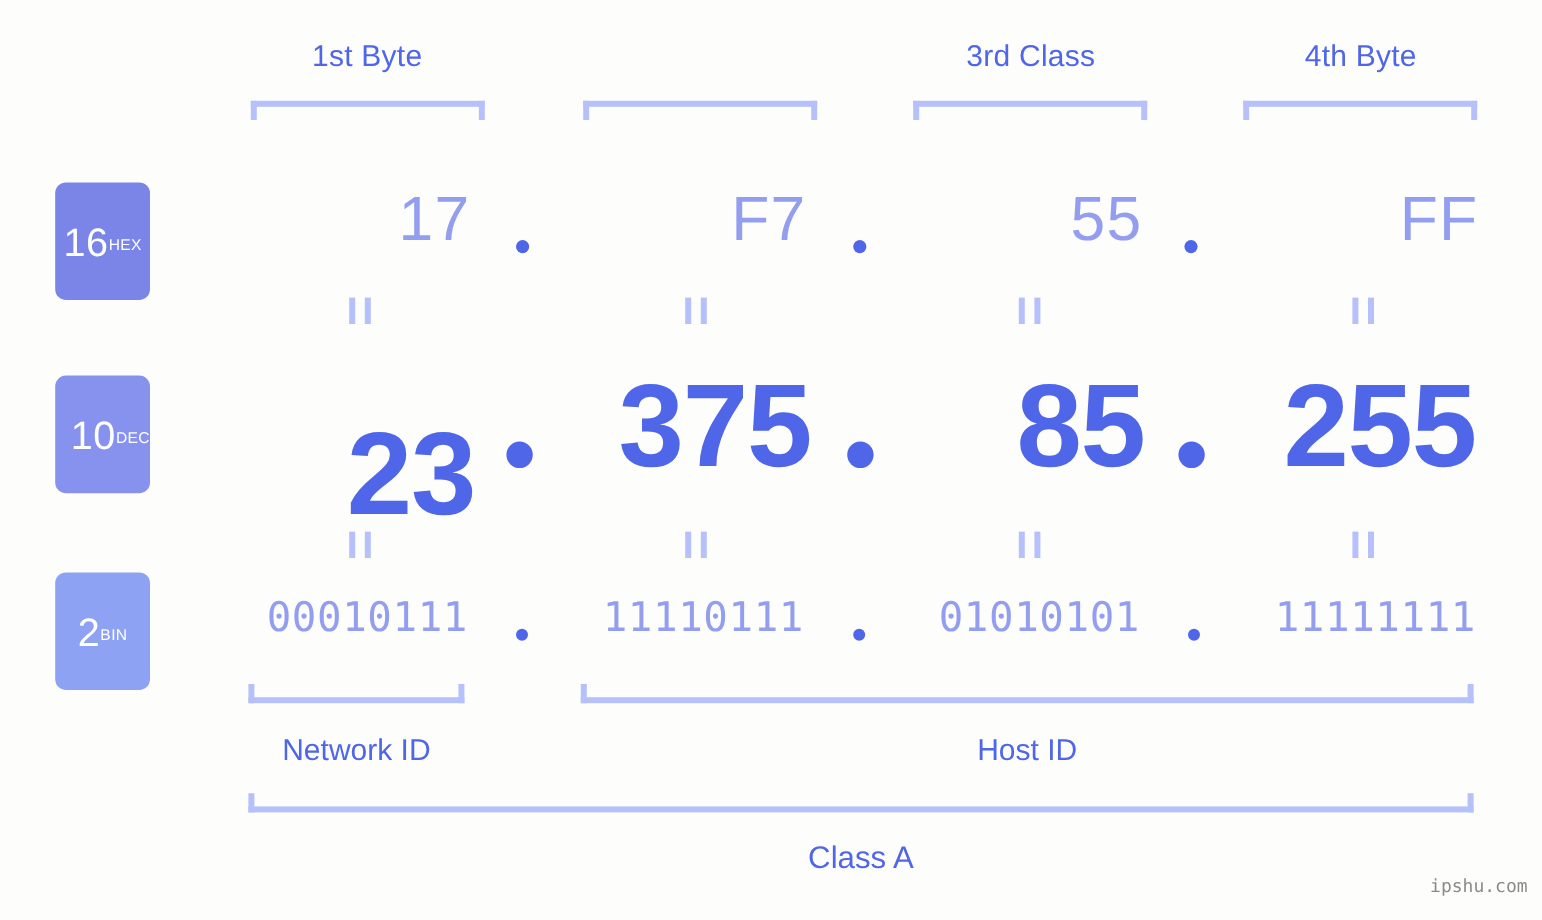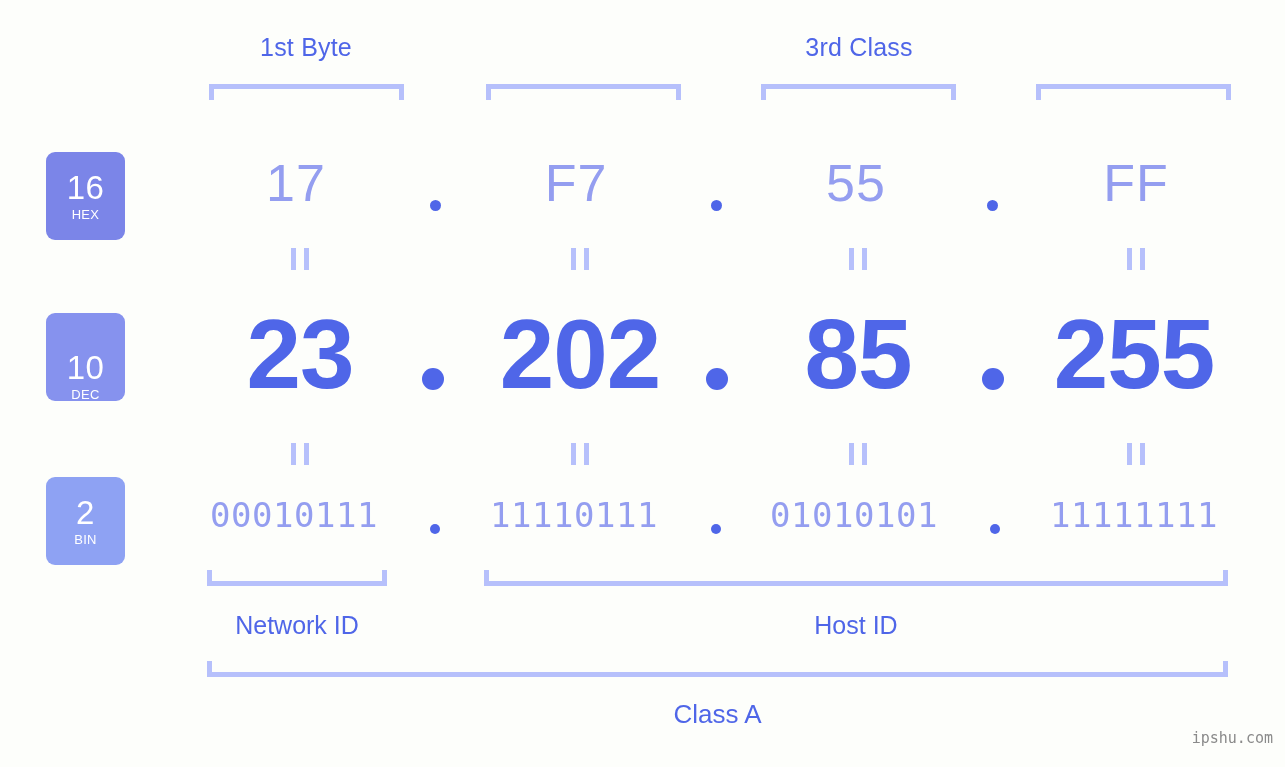--- a/index.html
+++ b/index.html
@@ -61,25 +61,25 @@
     border-left: 5px solid var(--bracket);
     border-right: 5px solid var(--bracket);
     box-sizing: border-box;
   }
 
   
   .badge {
     position: absolute;
     left: 46px;
     width: 79px;
-    height: 88px;
+    height: 98px;
     border-radius: 9px;
     color: #ffffff;
     display: flex;
-    flex-direction: column;
+    flex-direction: row;
     align-items: center;
     justify-content: center;
     line-height: 1;
   }
   .badge .num {
     font-size: 33px;
     font-weight: 400;
     letter-spacing: .5px;
   }
   .badge .sub {
@@ -88,21 +88,21 @@
     margin-top: 4px;
     letter-spacing: .3px;
   }
   .badge-hex { top: 152px; background: var(--badge-hex); }
   .badge-dec { top: 313px; background: var(--badge-dec); justify-content: flex-end; }
   .badge-bin { top: 477px; background: var(--badge-bin); }
 
   
   .cell {
     position: absolute;
-    text-align: center;
+    text-align: right;
     white-space: nowrap;
   }
 
   .hex-row .cell {
     top: 153px;
     font-size: 52px;
     color: var(--accent-soft);
     letter-spacing: 1px;
   }
 
@@ -170,20 +170,21 @@
     font-family: "DejaVu Sans Mono", monospace;
   }
 </style>
 </head>
 <body>
 
 <div class="stage">
 
   <div class="byte-header" style="left:210px;width:192px;">1st Byte</div>
   <div class="byte-header" style="left:763px;width:192px;">3rd Class</div>
+  <div class="byte-header" style="left:1038px;width:192px;">4th Byte</div>
 
   <div class="bracket-top" style="left:209px;width:195px;"></div>
   <div class="bracket-top" style="left:486px;width:195px;"></div>
   <div class="bracket-top" style="left:761px;width:195px;"></div>
   <div class="bracket-top" style="left:1036px;width:195px;"></div>
 
   <div class="badge badge-hex">
     <span class="num">16</span>
     <span class="sub">HEX</span>
   </div>
@@ -217,22 +218,22 @@
   <div class="eq eq-top" style="left:849px;">
       <i></i>
       <i></i>
     </div>
   <div class="eq eq-top" style="left:1127px;">
       <i></i>
       <i></i>
     </div>
 
   <div class="dec-row">
-    <div class="cell" style="left:204px;width:192px;">23</div>
-    <div class="cell" style="left:484px;width:192px;">202</div>
+    <div class="cell" style="left:204px;width:192px;margin-top:40px;">23</div>
+    <div class="cell" style="left:484px;width:192px;">375</div>
     <div class="cell" style="left:762px;width:192px;">85</div>
     <div class="cell" style="left:1038px;width:192px;">255</div>
     <div class="dot dot-dec" style="left:422px;"></div>
     <div class="dot dot-dec" style="left:706px;"></div>
     <div class="dot dot-dec" style="left:982px;"></div>
   </div>
 
   <div class="eq eq-bot" style="left:291px;">
       <i></i>
       <i></i>

